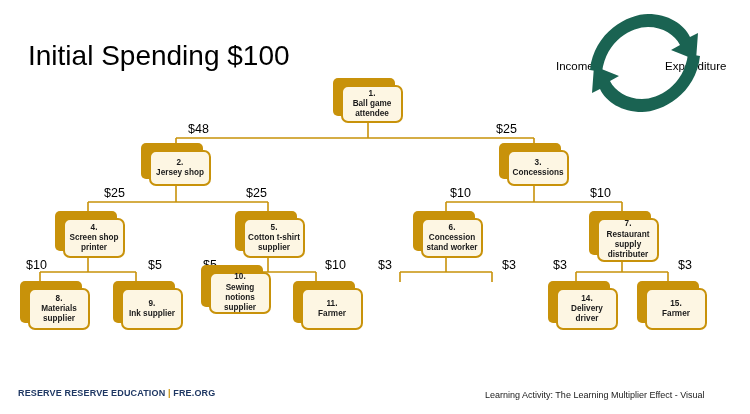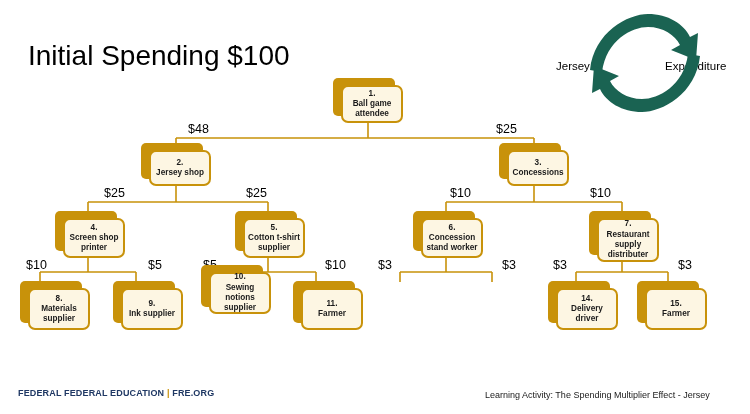--- a/index.html
+++ b/index.html
@@ -125,21 +125,21 @@
   }
 </style>
 </head>
 <body>
 
 <div id="stage">
 
   <div class="title-initial">Initial Spending $100</div>
 
 
-  <div class="cycle-label" id="cycle-income">Jersey</div>
+  <div class="cycle-label" id="cycle-income">Income</div>
   <div class="cycle-label" id="cycle-expend">Expenditure</div>
 
   <svg id="cycle-arrows" width="130" height="110" viewBox="0 0 130 110">
 
     <g>
       <path d="M10,62 C14,24 48,6 68,6 C88,6 104,16 110,29 L118,25 L116,52 L91,42 L100,37
                C95,27 83,19 68,19 C52,19 26,32 22,64 Z" fill="#1a6352"></path>
     </g>
 
     <g>
@@ -260,19 +260,19 @@
     </div>
   </div>
   <div class="node" style="left:637px; top:281px; width:62px; height:42px;">
     <div class="shadow"></div>
     <div class="card">
       <div class="txt">15.<br>Farmer</div>
     </div>
   </div>
 
   <div id="footer-left">
-    <span>FEDERAL FEDERAL EDUCATION</span>
+    <span>RESERVE RESERVE EDUCATION</span>
     <span class="sep">|</span>
     <span>FRE.ORG</span>
   </div>
-  <div id="footer-right">Learning Activity: The Spending Multiplier Effect - Jersey</div>
+  <div id="footer-right">Learning Activity: The Learning Multiplier Effect - Visual</div>
 
 </div>
 
 </body></html>

